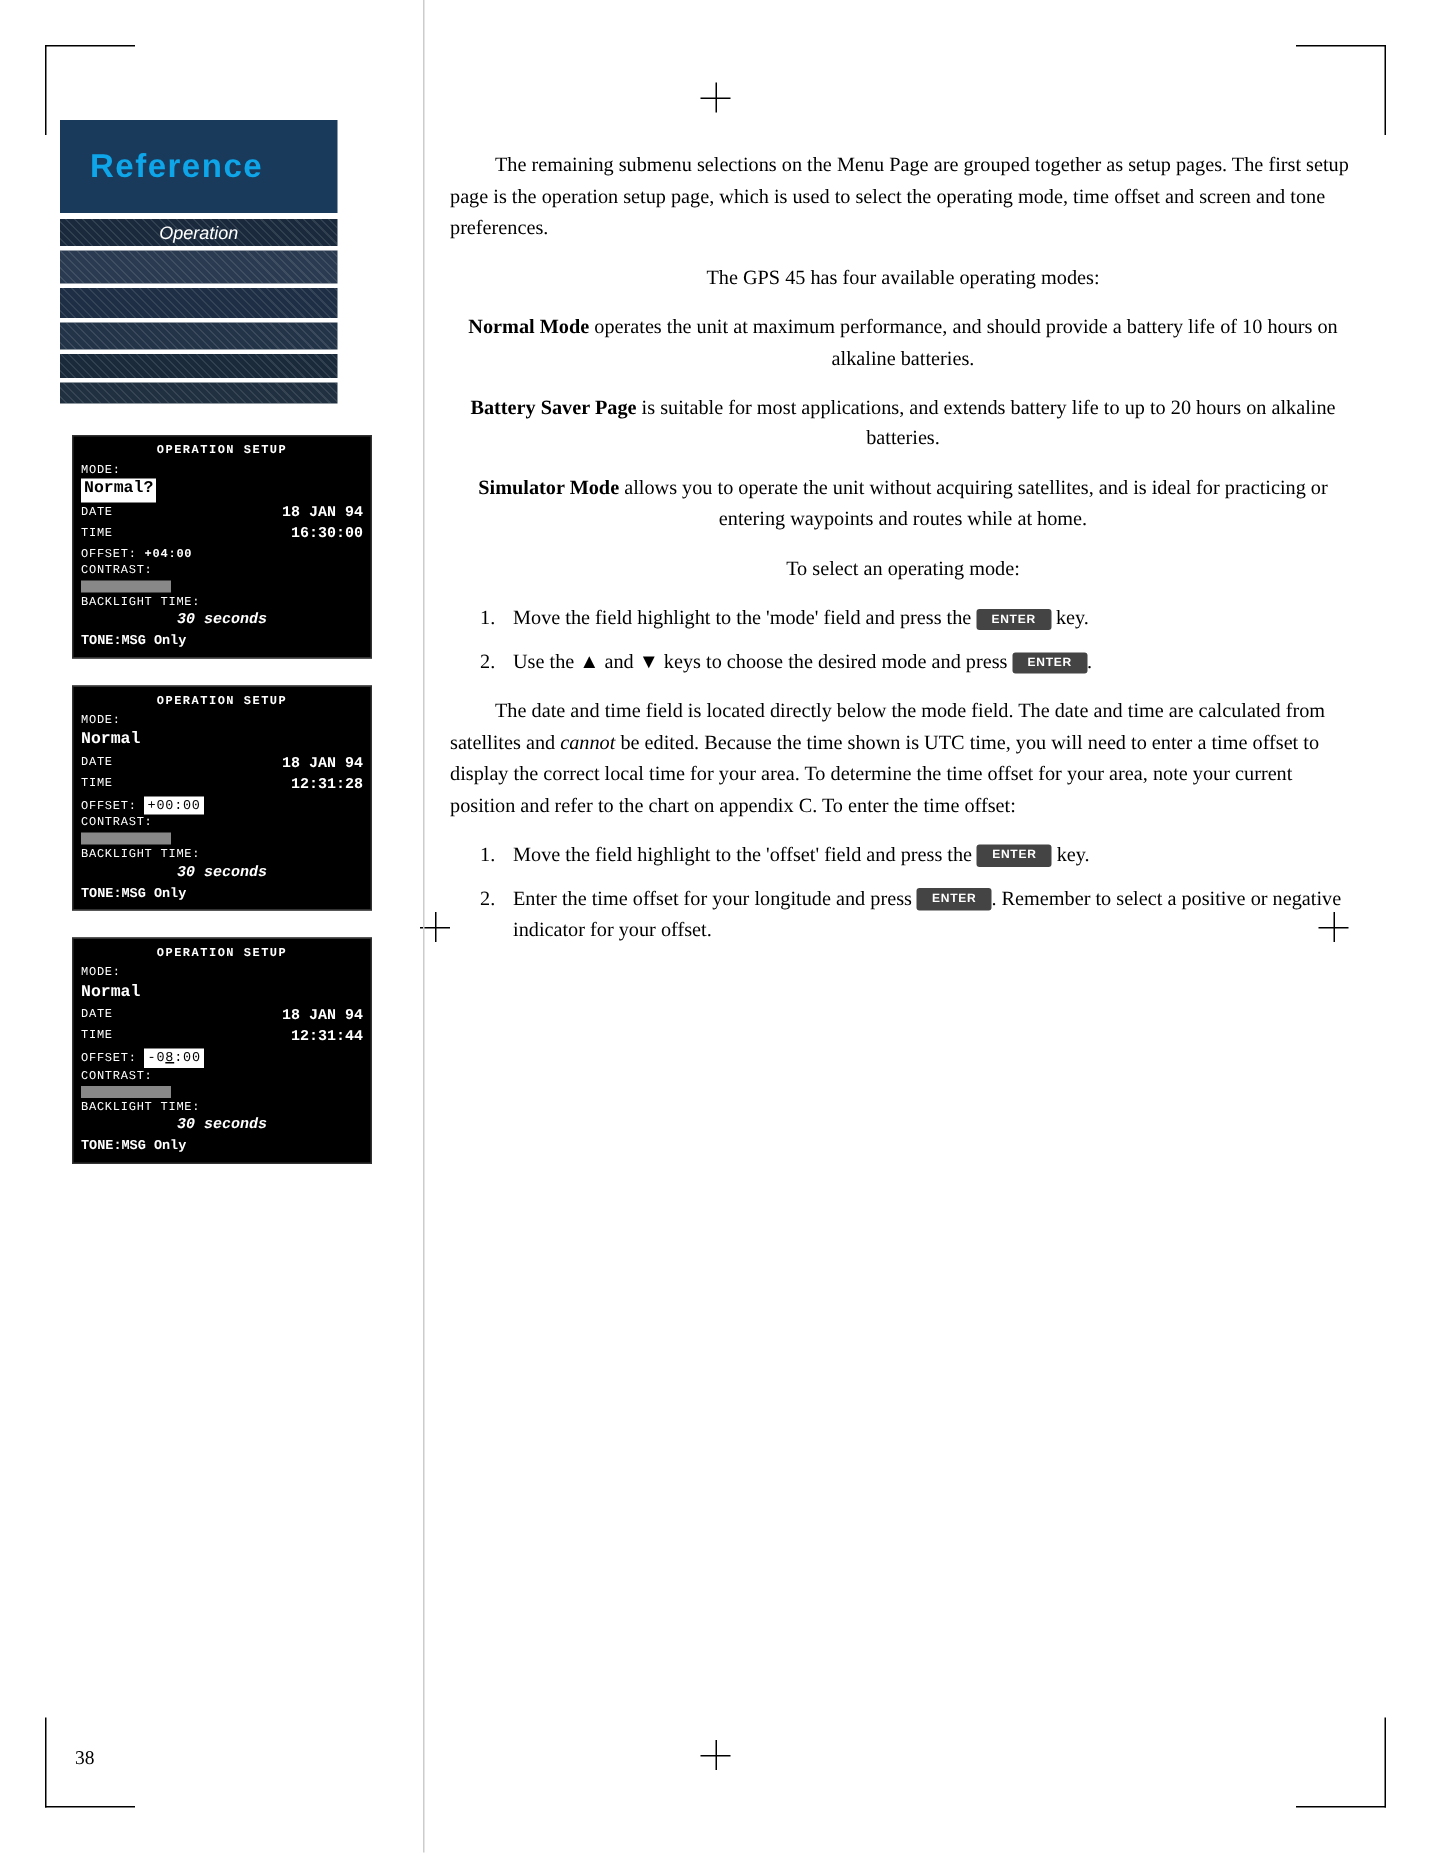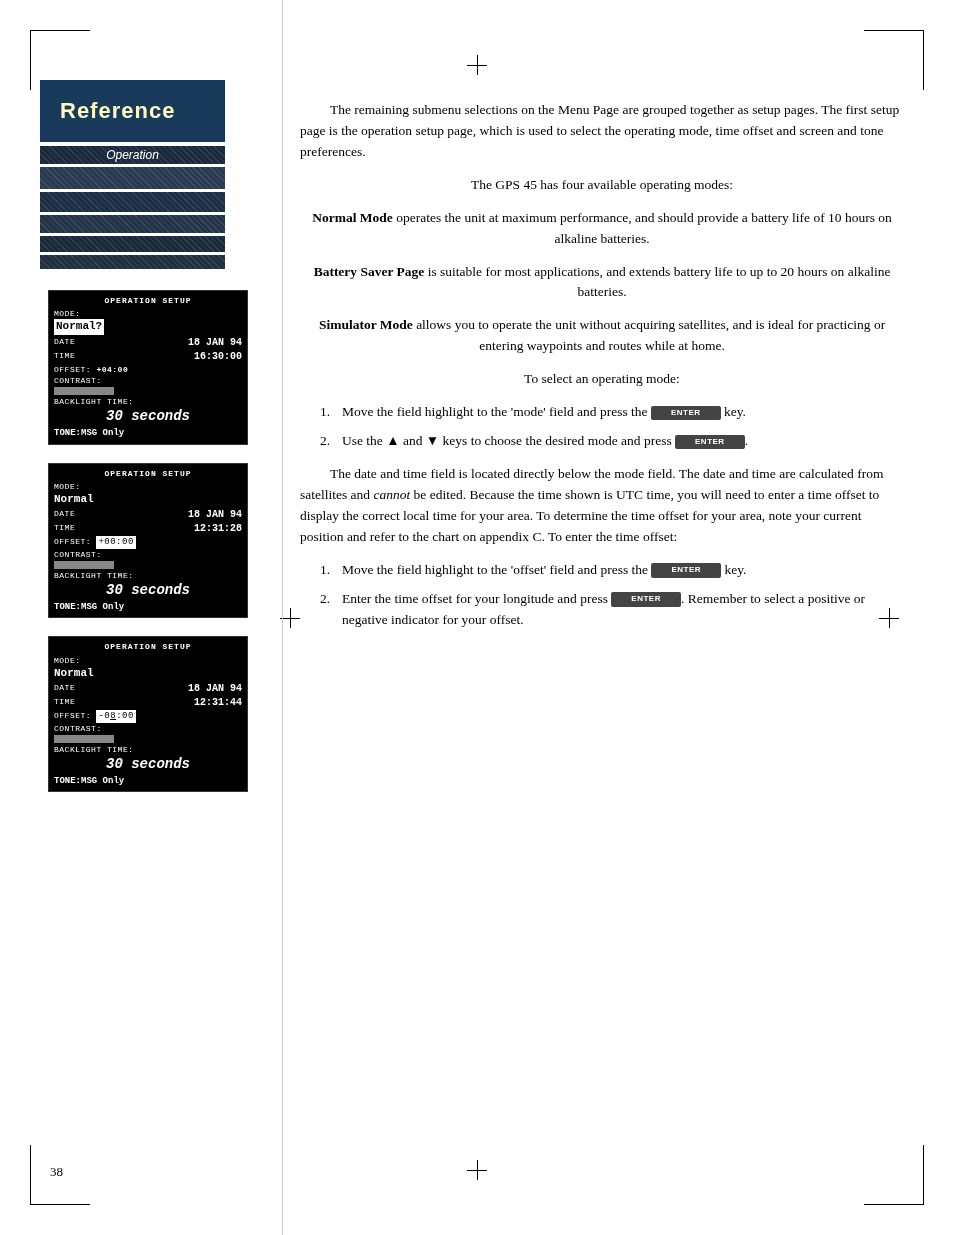--- a/index.html
+++ b/index.html
@@ -93,21 +93,21 @@
       color: #fff;
       padding: 18px 20px;
       margin-top: 80px;
       width: 185px;
     }
 
     .sidebar-tab-title {
       font-family: Arial, sans-serif;
       font-size: 22px;
       font-weight: bold;
-      color: #fef9c3;
+      color: #0ea5e9;
       font-style: normal;
       letter-spacing: 1px;
     }
 
     
     .sidebar-stripes {
       margin-top: 4px;
       width: 185px;
     }
     .sidebar-stripe {
@@ -181,21 +181,21 @@
     }
 
     .gps-screen .contrast-bar {
       background: #888;
       height: 8px;
       width: 60px;
       margin: 1px 0;
     }
 
     .gps-screen .seconds-value {
-      font-size: 14px;
+      font-size: 10px;
       text-align: center;
       font-weight: bold;
       font-style: italic;
     }
 
     .gps-screen .tone-value {
       font-size: 9px;
       font-weight: bold;
     }
 
@@ -246,21 +246,21 @@
     .numbered-item .num {
       min-width: 16px;
     }
 
     
     .enter-key {
       display: inline-block;
       background: #444;
       color: #fff;
       font-size: 8px;
-      padding: 1px 20px;
+      padding: 1px 10px;
       border-radius: 2px;
       font-family: Arial, sans-serif;
       vertical-align: middle;
       font-weight: bold;
       letter-spacing: 0.5px;
     }
 
     
     .page-number {
       position: absolute;

